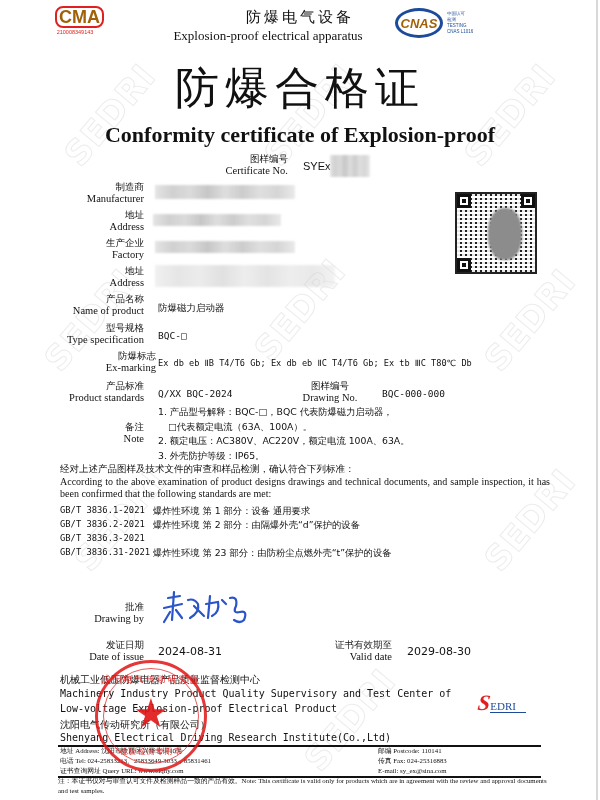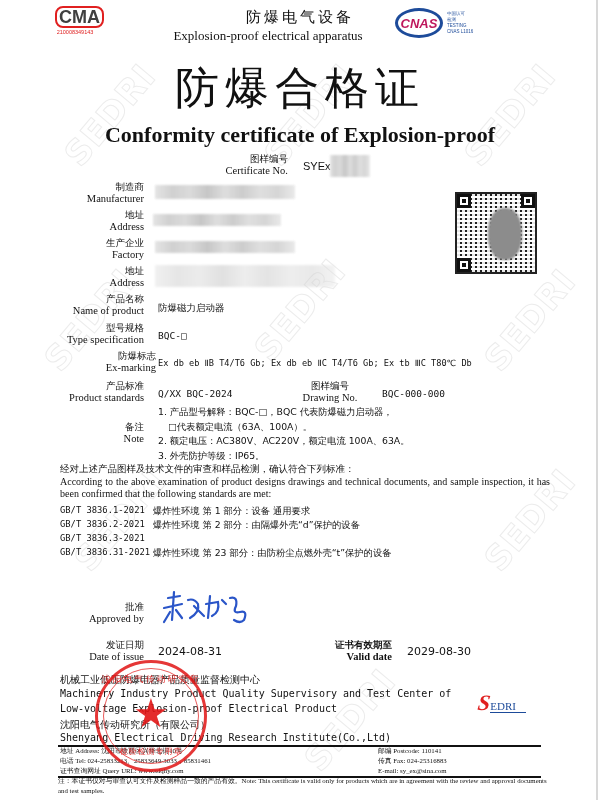--- a/index.html
+++ b/index.html
@@ -8,29 +8,29 @@
 
     .page { position: absolute; left: 0; top: 0; width: 598px; height: 800px; background: #fff; overflow: hidden; }
     .right-edge { position: absolute; right: 0; top: 0; width: 2px; height: 800px; background: #d8d8d8; }
 
     
     .wm { position: absolute; font-family: "DejaVu Sans", sans-serif; font-weight: bold; font-size: 34px;
           color: transparent; -webkit-text-stroke: 1px #ececec; transform: rotate(-50deg); letter-spacing: 1px; }
 
     
     .cma { position: absolute; left: 55px; top: 6px; width: 40px; text-align: center; }
-    .cma-logo { color: #404040; font-family: "Liberation Sans", sans-serif; font-weight: bold; font-size: 18px;
+    .cma-logo { color: #a16207; font-family: "Liberation Sans", sans-serif; font-weight: bold; font-size: 18px;
                 border: 2px solid #e02020; border-radius: 8px 8px 8px 8px; padding: 0 2px; line-height: 18px; display: inline-block; }
     .cma-num { color: #e02020; font-family: "Liberation Sans", sans-serif; font-size: 5.5px; margin-top: 1px; }
 
     .hdr-cn { position: absolute; left: 0; width: 600px; top: 8px; text-align: center; font-family: Liberation Sans, sans-serif; font-size: 15px; letter-spacing: 3px; }
     .hdr-en { position: absolute; left: 0; width: 536px; top: 28px; text-align: center; font-family: "Liberation Serif", serif; font-size: 13px; }
 
     .cnas { position: absolute; left: 395px; top: 8px; display: flex; align-items: center; }
-    .cnas-logo { width: 48px; height: 30px; border-radius: 50%; border: 3px solid #1d4b9a; color: #be185d;
+    .cnas-logo { width: 48px; height: 30px; border-radius: 50%; border: 3px solid #1d4b9a; color: #a16207;
                  font-family: "Liberation Sans", sans-serif; font-weight: bold; font-style: italic; font-size: 13px;
                  display: flex; align-items: center; justify-content: center; }
     .cnas-text { margin-left: 4px; font-family: "Liberation Sans", sans-serif; font-size: 4.5px; color: #1d4b9a; line-height: 6px; }
 
     .title-cn { position: absolute; left: 0; width: 600px; top: 60px; text-align: center; font-family: "DejaVu Sans", sans-serif; font-size: 44px; letter-spacing: 6px; line-height: 56px; }
     .title-en { position: absolute; left: 0; width: 600px; top: 122px; text-align: center; font-family: "Liberation Serif", serif; font-weight: bold; font-size: 22px; }
 
     
     .lbl { position: absolute; text-align: right; font-family: "Liberation Serif", serif; font-size: 10.5px; line-height: 12px; }
     .lbl .cn { font-family: "DejaVu Sans", sans-serif; font-size: 9.5px; display: block; }
@@ -210,36 +210,36 @@
   <div class="std-row" style="top:533px;flex-direction:column;">
     <span class="std-code">GB/T 3836.3-2021</span>
   </div>
   <div class="std-row" style="top:547px;">
     <span class="std-code">GB/T 3836.31-2021</span>
     <span class="std-desc">爆炸性环境 第 23 部分：由防粉尘点燃外壳“t”保护的设备</span>
   </div>
 
   <div class="lbl" style="left:60px;top:601px;width:84px;">
     <span class="cn">批准</span>
-    <span class="en">Approved by</span>
+    <span class="en">Drawing by</span>
   </div>
   <svg class="signature" viewBox="0 0 95 38">
     <path d="M8 8 L20 6 M14 2 L12 30 M4 18 L22 14 M10 22 L4 32 M16 20 L22 28" stroke="#2a55c8" stroke-width="2.2" fill="none" stroke-linecap="round"></path>
     <path d="M28 10 Q34 8 38 14 Q40 22 30 28 M34 16 L44 26" stroke="#2a55c8" stroke-width="2.2" fill="none" stroke-linecap="round"></path>
     <path d="M50 6 L48 28 M46 14 L58 12 Q60 22 52 26 M62 10 L66 14" stroke="#2a55c8" stroke-width="2.2" fill="none" stroke-linecap="round"></path>
     <path d="M70 8 Q78 6 76 16 Q72 24 80 22 Q88 20 84 30 Q80 34 74 30" stroke="#2a55c8" stroke-width="2.2" fill="none" stroke-linecap="round"></path>
   </svg>
 
   <div class="lbl" style="left:60px;top:639px;width:84px;">
     <span class="cn">发证日期</span>
     <span class="en">Date of issue</span>
   </div>
   <div class="date-val" style="left:158px;top:645px;">2024-08-31</div>
 
-  <div class="lbl" style="left:300px;top:639px;width:92px;font-weight:bold;">
+  <div class="lbl" style="left:300px;top:639px;width:92px;">
     <span class="cn">证书有效期至</span>
     <span class="en">Valid date</span>
   </div>
   <div class="date-val" style="left:407px;top:645px;">2029-08-30</div>
 
   <div class="org org-cn" style="top:673px;">机械工业低压防爆电器产品质量监督检测中心</div>
   <div class="org" style="top:688px;">Machinery Industry Product Quality Supervisory and Test Center of</div>
   <div class="org" style="top:703px;">Low-voltage Explosion-proof Electrical Product</div>
   <div class="org org-cn" style="top:718px;">沈阳电气传动研究所（有限公司）</div>
   <div class="org" style="top:732px;">Shenyang Electrical Driving Research Institute(Co.,Ltd)</div>

